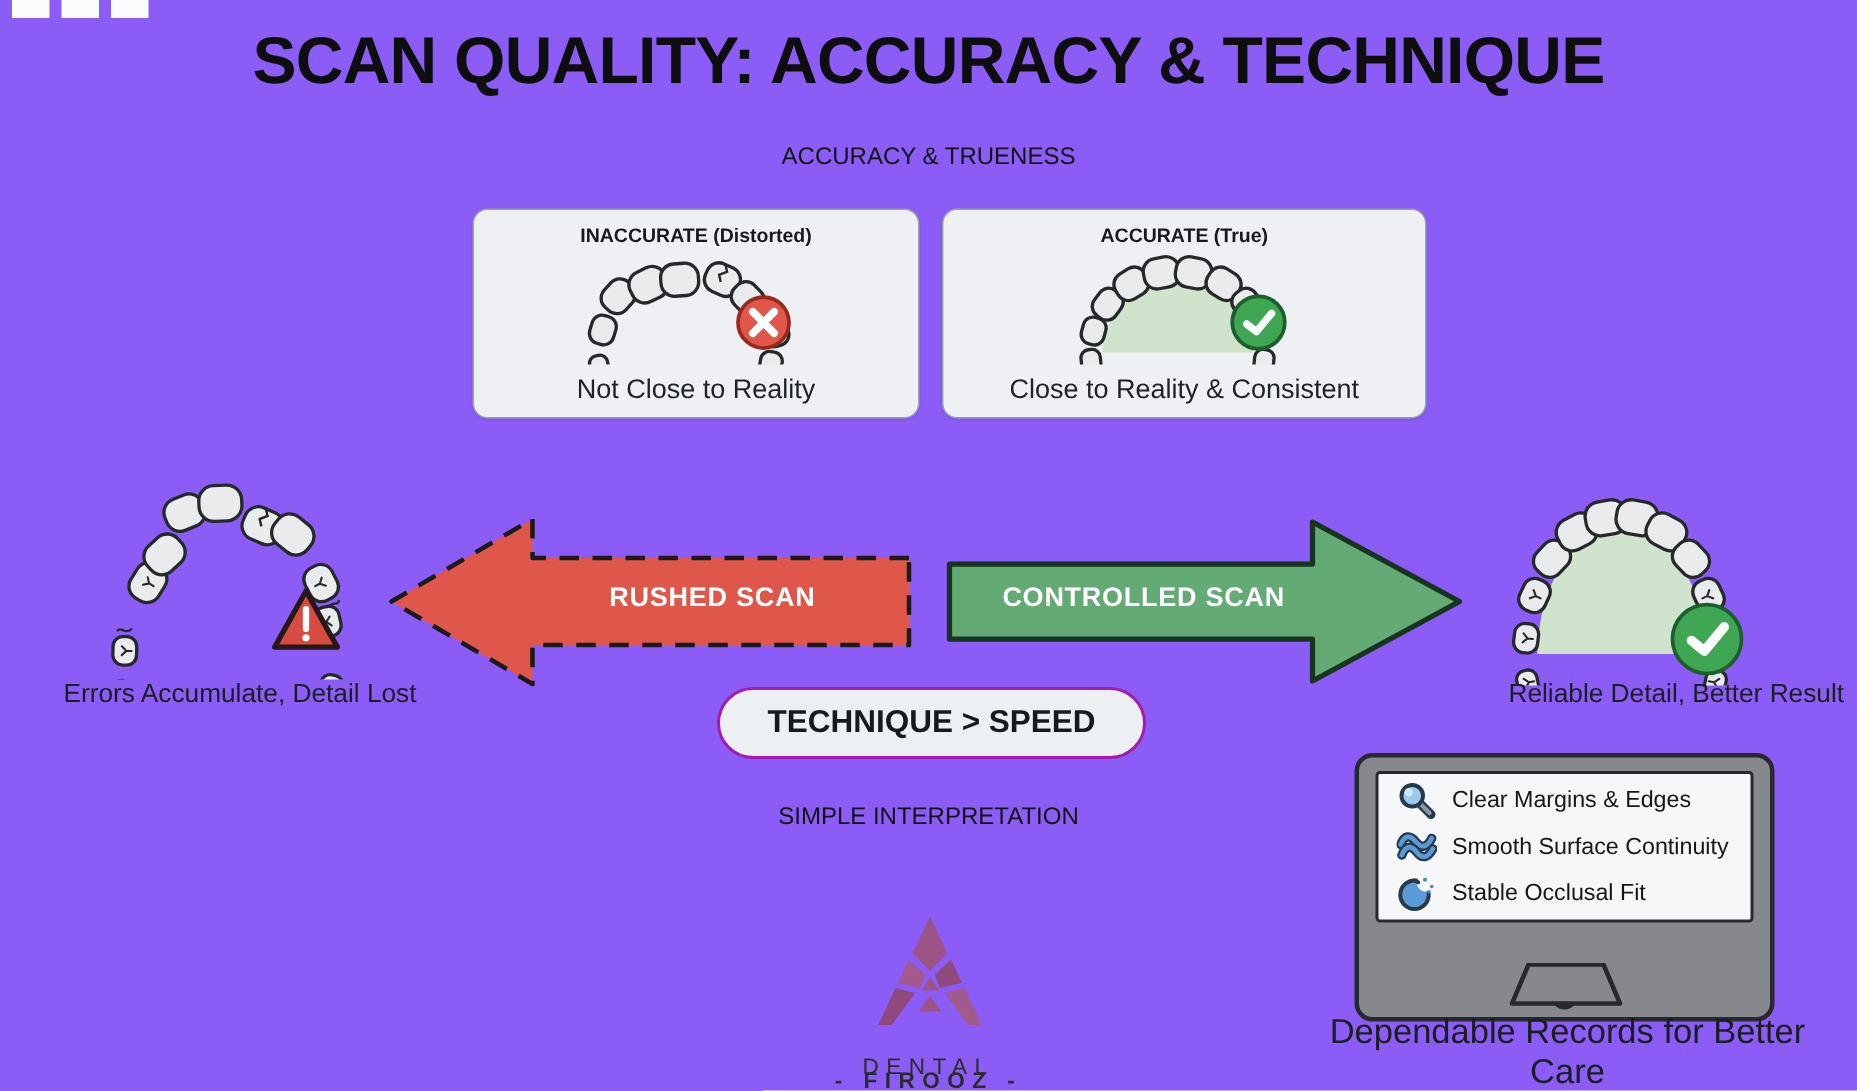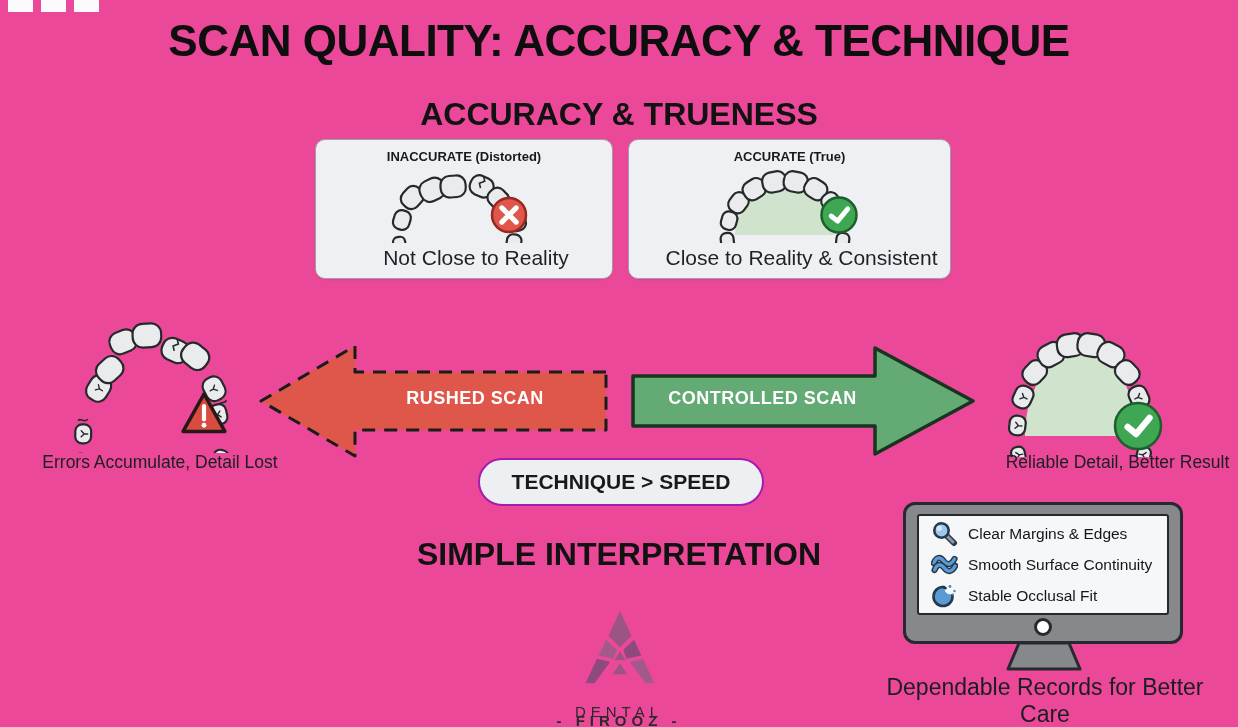--- a/index.html
+++ b/index.html
@@ -1,38 +1,38 @@
 <!DOCTYPE html>
 <html><head>
 <meta charset="utf-8">
 <style>
   html,body{margin:0;padding:0;background:#fff;}
-  #stage{position:relative;width:1238px;height:727px;background:#ec4899;overflow:hidden;
+  #stage{position:relative;width:1238px;height:727px;background:#8b5cf6;overflow:hidden;
          font-family:"Liberation Sans",sans-serif;color:#141414;}
   .abs{position:absolute;}
   .center{text-align:center;}
   
   .artifact{position:absolute;top:0;width:25px;height:12px;background:#fbfbfd;}
   
   #title{top:16px;left:0;width:1238px;font-size:44px;font-weight:800;letter-spacing:-0.5px;color:#0e0e0e;}
-  .section-h{left:0;width:1238px;font-size:32px;font-weight:700;color:#121212;}
+  .section-h{left:0;width:1238px;font-size:16px;font-weight:400;color:#121212;}
   
   .card{background:#eef0f3;border:1.6px solid #9ba1a8;border-radius:10px;box-shadow:0 1px 2px rgba(0,0,0,0.08);}
   .card-title{position:absolute;top:9px;left:0;width:100%;text-align:center;font-size:13px;font-weight:700;color:#17191b;}
-  .card-caption{position:absolute;bottom:8px;left:12px;width:100%;text-align:center;font-size:21px;color:#1e2225;}
+  .card-caption{position:absolute;bottom:8px;left:0;width:100%;text-align:center;font-size:18px;color:#1e2225;}
   .card-arch{position:absolute;top:29px;left:50%;transform:translateX(-50%);}
   
   .arrow-label{font-size:18px;font-weight:800;color:#ffffff;letter-spacing:0.5px;text-align:center;}
   .side-caption{font-size:17.5px;color:#1b1e21;text-align:center;}
   
   #pill{left:478px;top:458px;width:282px;height:44px;background:#edf0f3;border:2px solid #a21caf;
         border-radius:24px;display:flex;align-items:center;justify-content:center;
         font-size:21px;font-weight:800;color:#17191b;}
   
-  #monitor-bezel{left:903px;top:502px;width:280px;height:142px;background:#86888b;
+  #monitor-bezel{left:903px;top:502px;width:280px;height:179px;background:#86888b;
                  border:3px solid #26292d;border-radius:12px;box-sizing:border-box;}
   #monitor-screen{position:absolute;left:11px;top:9px;width:252px;height:101px;background:#f5f7f9;
                   border:2.5px solid #26292d;border-radius:3px;box-sizing:border-box;
                   display:flex;flex-direction:column;justify-content:center;padding:2px 6px;}
   .chk-row{display:flex;align-items:center;gap:10px;height:31px;padding-left:6px;}
   .chk-label{font-size:15.5px;font-weight:500;color:#14161a;white-space:nowrap;}
   #monitor-button{position:absolute;left:50%;transform:translateX(-50%);bottom:5px;width:12px;height:12px;
                   background:#fff;border:3px solid #26292d;border-radius:50%;}
   #monitor-caption{left:884px;top:674px;width:322px;font-size:23px;color:#1b1e21;text-align:center;}
   

